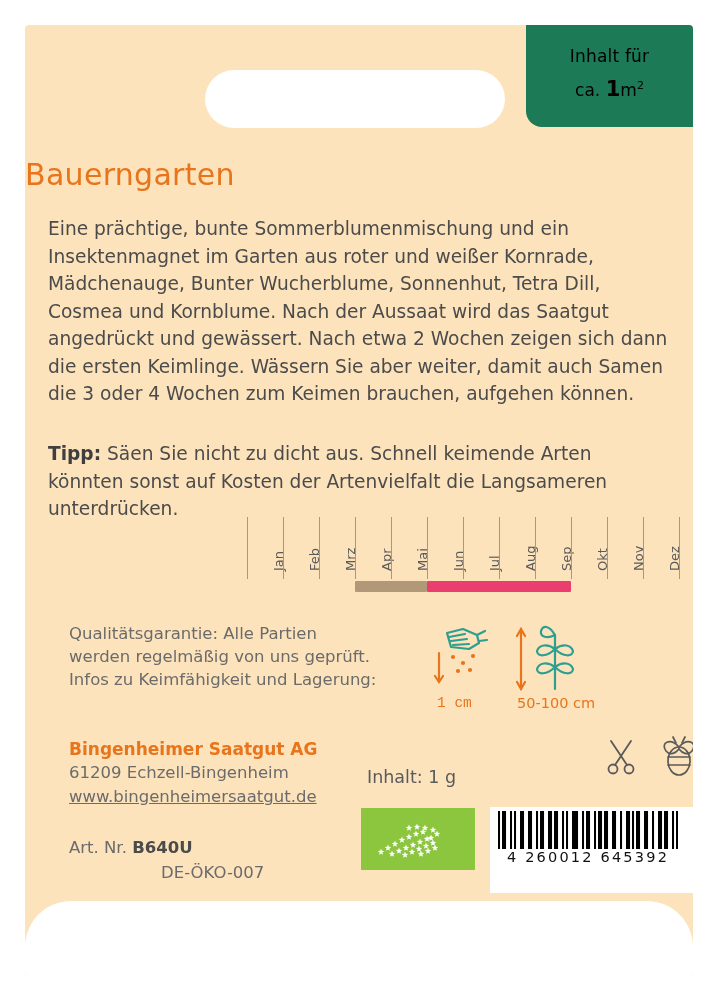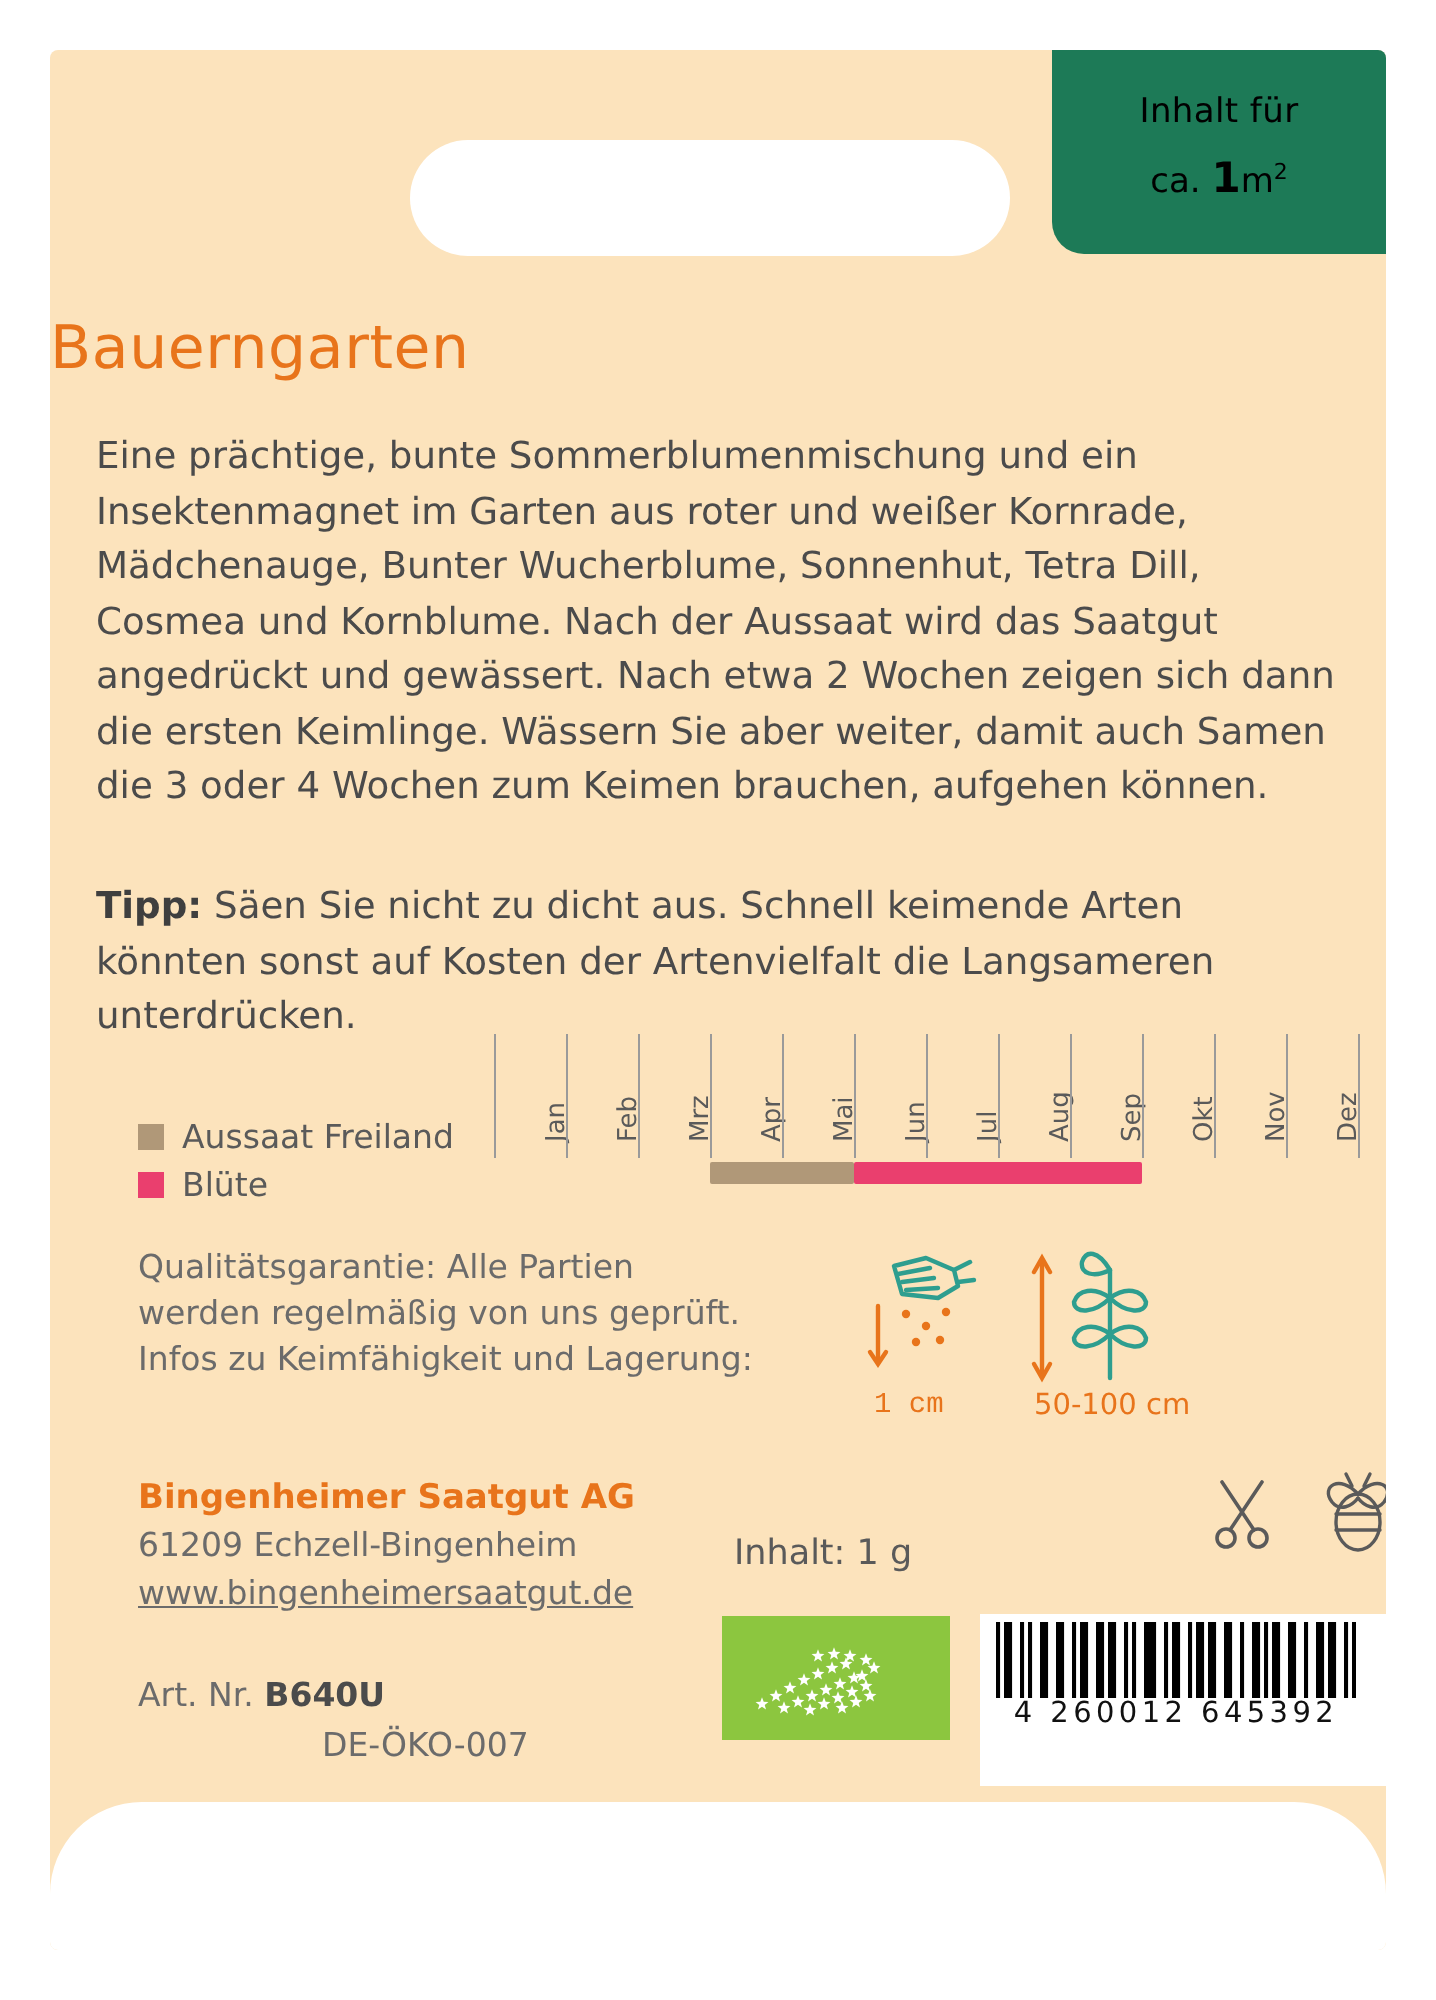--- a/index.html
+++ b/index.html
@@ -322,30 +322,20 @@
     </div>
 
     <h1 class="title">Bauerngarten</h1>
 
     <div class="body-text">Eine prächtige, bunte Sommerblumenmischung  und ein Insektenmagnet im Garten aus roter und weißer Kornrade, Mädchenauge, Bunter Wucherblume, Sonnenhut, Tetra Dill, Cosmea und Kornblume. Nach der Aussaat wird das Saatgut angedrückt und gewässert. Nach etwa 2 Wochen zeigen sich dann die ersten Keimlinge. Wässern Sie aber weiter, damit auch Samen die 3 oder 4 Wochen zum Keimen brauchen, aufgehen können.</div>
 
     <div class="tip-text">
       <b>Tipp:</b><span> Säen Sie nicht zu dicht aus. Schnell keimende Arten könnten sonst  auf Kosten der Artenvielfalt die Langsameren unterdrücken.</span>
     </div>
 
-    <div class="legend">
-      <div class="legend-row">
-        <div class="swatch sw-sow"></div>
-        <div>Aussaat Freiland</div>
-      </div>
-      <div class="legend-row">
-        <div class="swatch sw-bloom"></div>
-        <div>Blüte</div>
-      </div>
-    </div>
 
     <div class="calendar">
       <div class="cal-months" id="cal-months">
           <div class="cal-month" style="left: 0px;">
             <span>Jan</span>
           </div>
           <div class="cal-month" style="left: 36px;">
             <span>Feb</span>
           </div>
           <div class="cal-month" style="left: 72px;">

